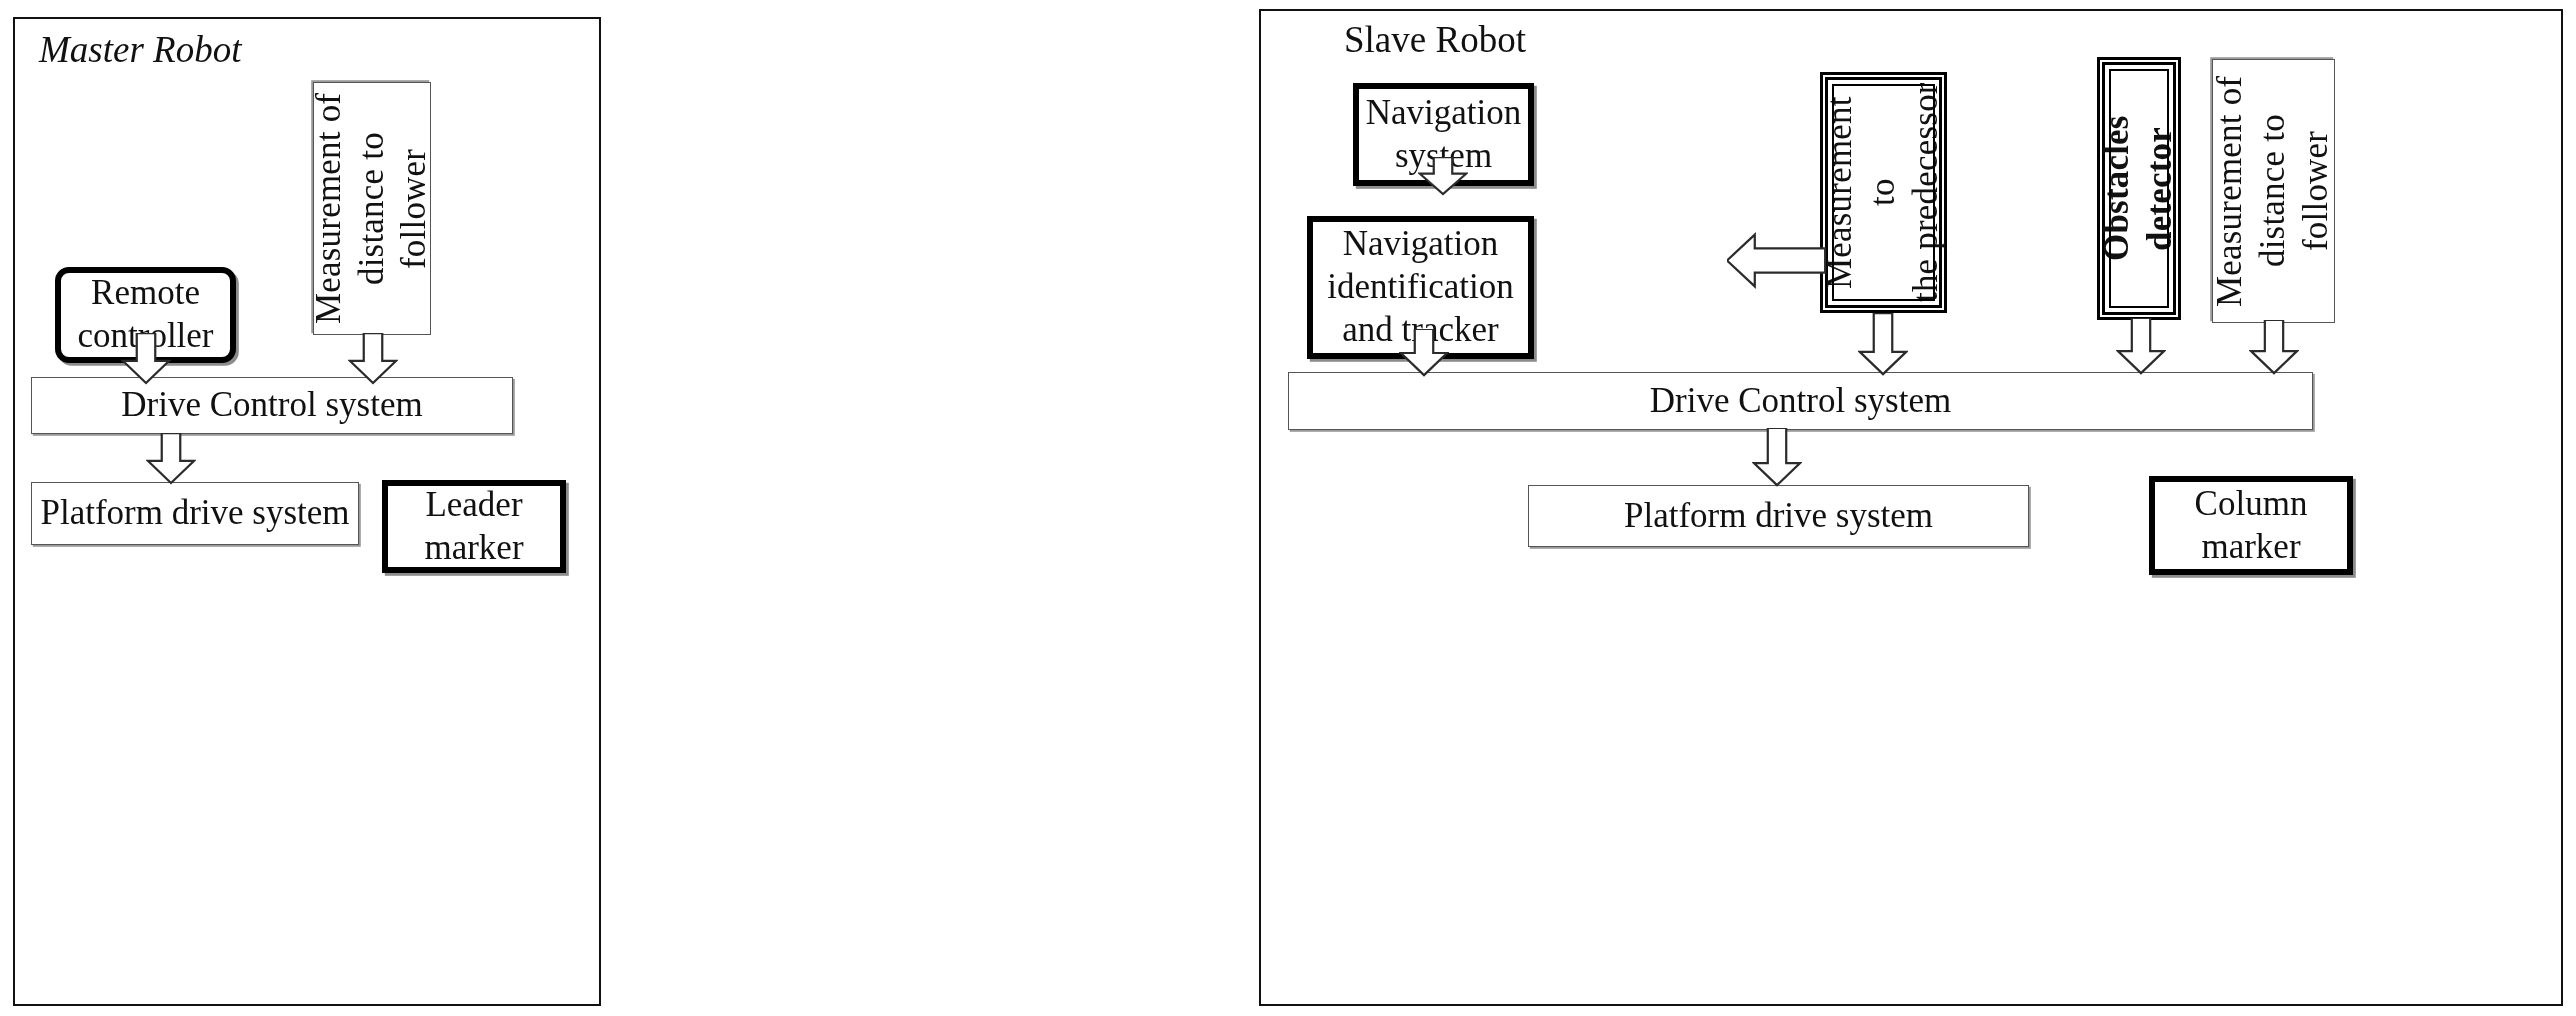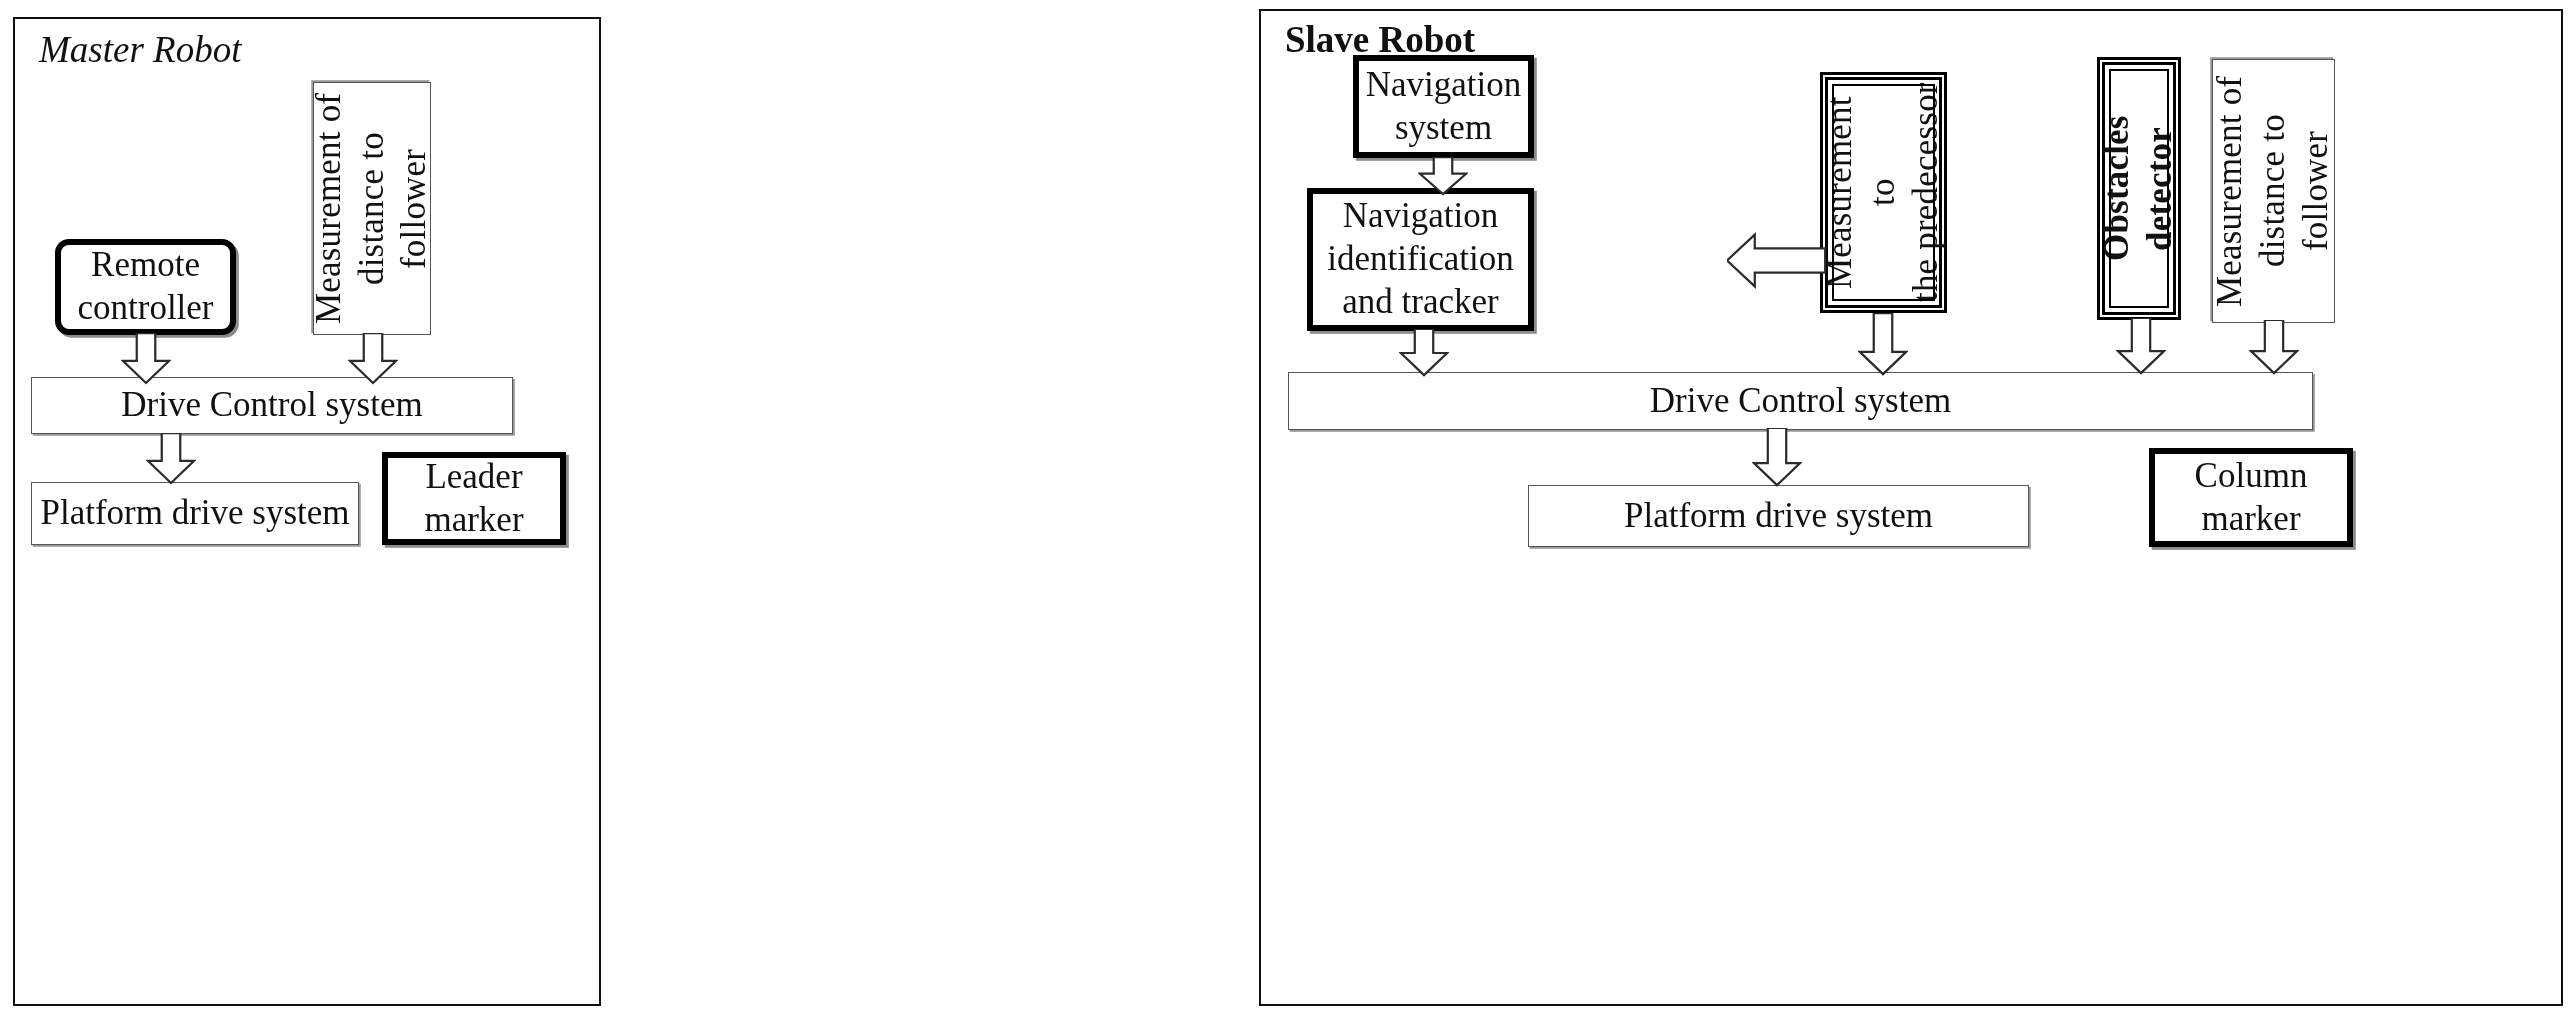--- a/index.html
+++ b/index.html
@@ -49,20 +49,21 @@
   }
   
   .node.thin {
     border: 1.8px solid #555555;
     box-shadow: 1.8px 1.8px 0 0 #9a9a9a;
   }
   
   .node.heavy {
     border: 6.5px solid #000000;
     box-shadow: 2.8px 2.8px 0 0 #8c8c8c;
+    margin-top: 28px;
   }
   
   .node.double {
     border: 7.4px double #000000;
     border-width: 8.3px;
     box-shadow: 0 0 0 0 transparent;
   }
   .node.double::after {
     content: "";
     position: absolute;
@@ -139,21 +140,21 @@
   </div>
 
   <div class="arrow" style="left:146px; top:433px;">
     <svg width="50" height="52" viewBox="0 0 54 56">
       <polygon points="17,0 37,0 37,30 52,30 27,54 2,30 17,30" fill="#ffffff" stroke="#2b2b2b" stroke-width="2.4" stroke-linejoin="miter"></polygon>
     </svg>
   </div>
 
   <div class="panel" style="left:1259px; top:9.2px; width:1304px; height:997px;"></div>
 
-  <div class="panel-title" style="left:1285px; top:20.3px;font-weight:bold;">Slave Robot</div>
+  <div class="panel-title" style="left:1344px; top:20.3px;">Slave Robot</div>
 
   <div class="node heavy" style="left:1353px; top:55px; width:181px; height:103px;">
     <span class="label">Navigation
 system</span>
   </div>
 
   <div class="node heavy" style="left:1307px; top:188px; width:227px; height:143px;">
     <span class="label">Navigation
 identification
 and tracker</span>

